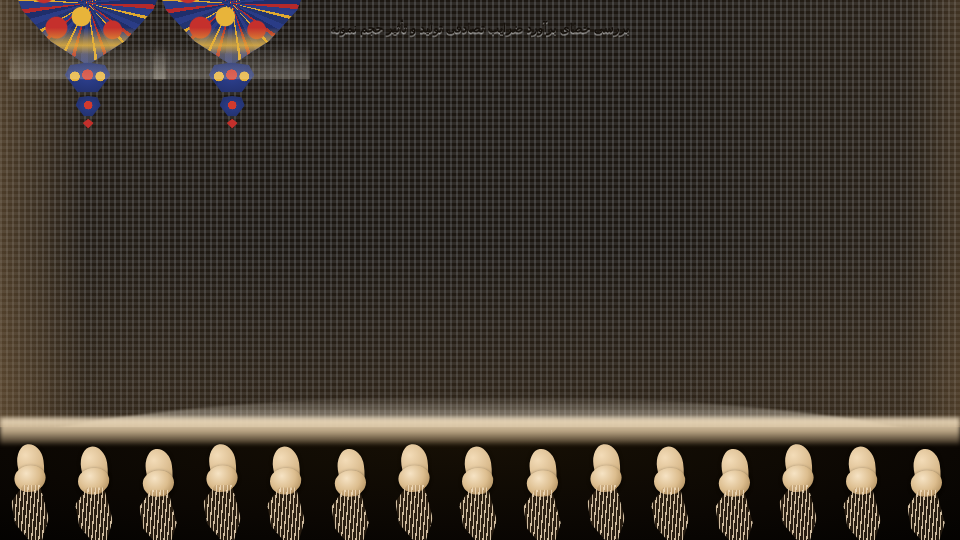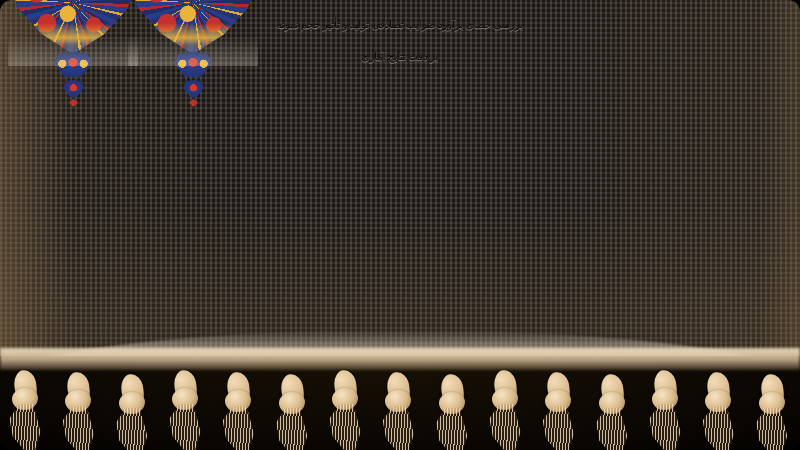--- a/index.html
+++ b/index.html
@@ -7,22 +7,21 @@
     margin: 0;
     padding: 0;
     background: #000;
   }
   #slide {
     position: relative;
     width: 800px;
     height: 450px;
     overflow: hidden;
     background: #0a0705;
-    font-family: Liberation Serif, serif;
-    border-radius: 12px;
+    font-family: Liberation Sans, sans-serif;
   }
 
   
   .carpet-field {
     position: absolute;
     left: 0;
     top: 0;
     width: 800px;
     height: 374px;
     background:
@@ -243,21 +242,20 @@
         <div class="pend-b"></div>
         <div class="pend-c"></div>
       </div>
       <div class="orn-fade"></div>
     </div>
   </div>
 
   <div class="text-area">
     <div class="title">
       <span class="tline" style="font-size: 10px;">بررسی خطای برآورد ضرایب تصادفی تولید و تأثیر حجم نمونه</span>
-      <span class="tline" style="font-size: 10px;">بر دقت نتایج آماری</span>
     </div>
   </div>
 
   <div class="underside"></div>
   <div class="fringe-layer">
     <div class="fringe-top-band"></div>
   <div class="tassel" style="left: 4px; top: 12px;">
         <div class="knotcol"></div>
         <div class="knot2"></div>
         <div class="brush"></div>

